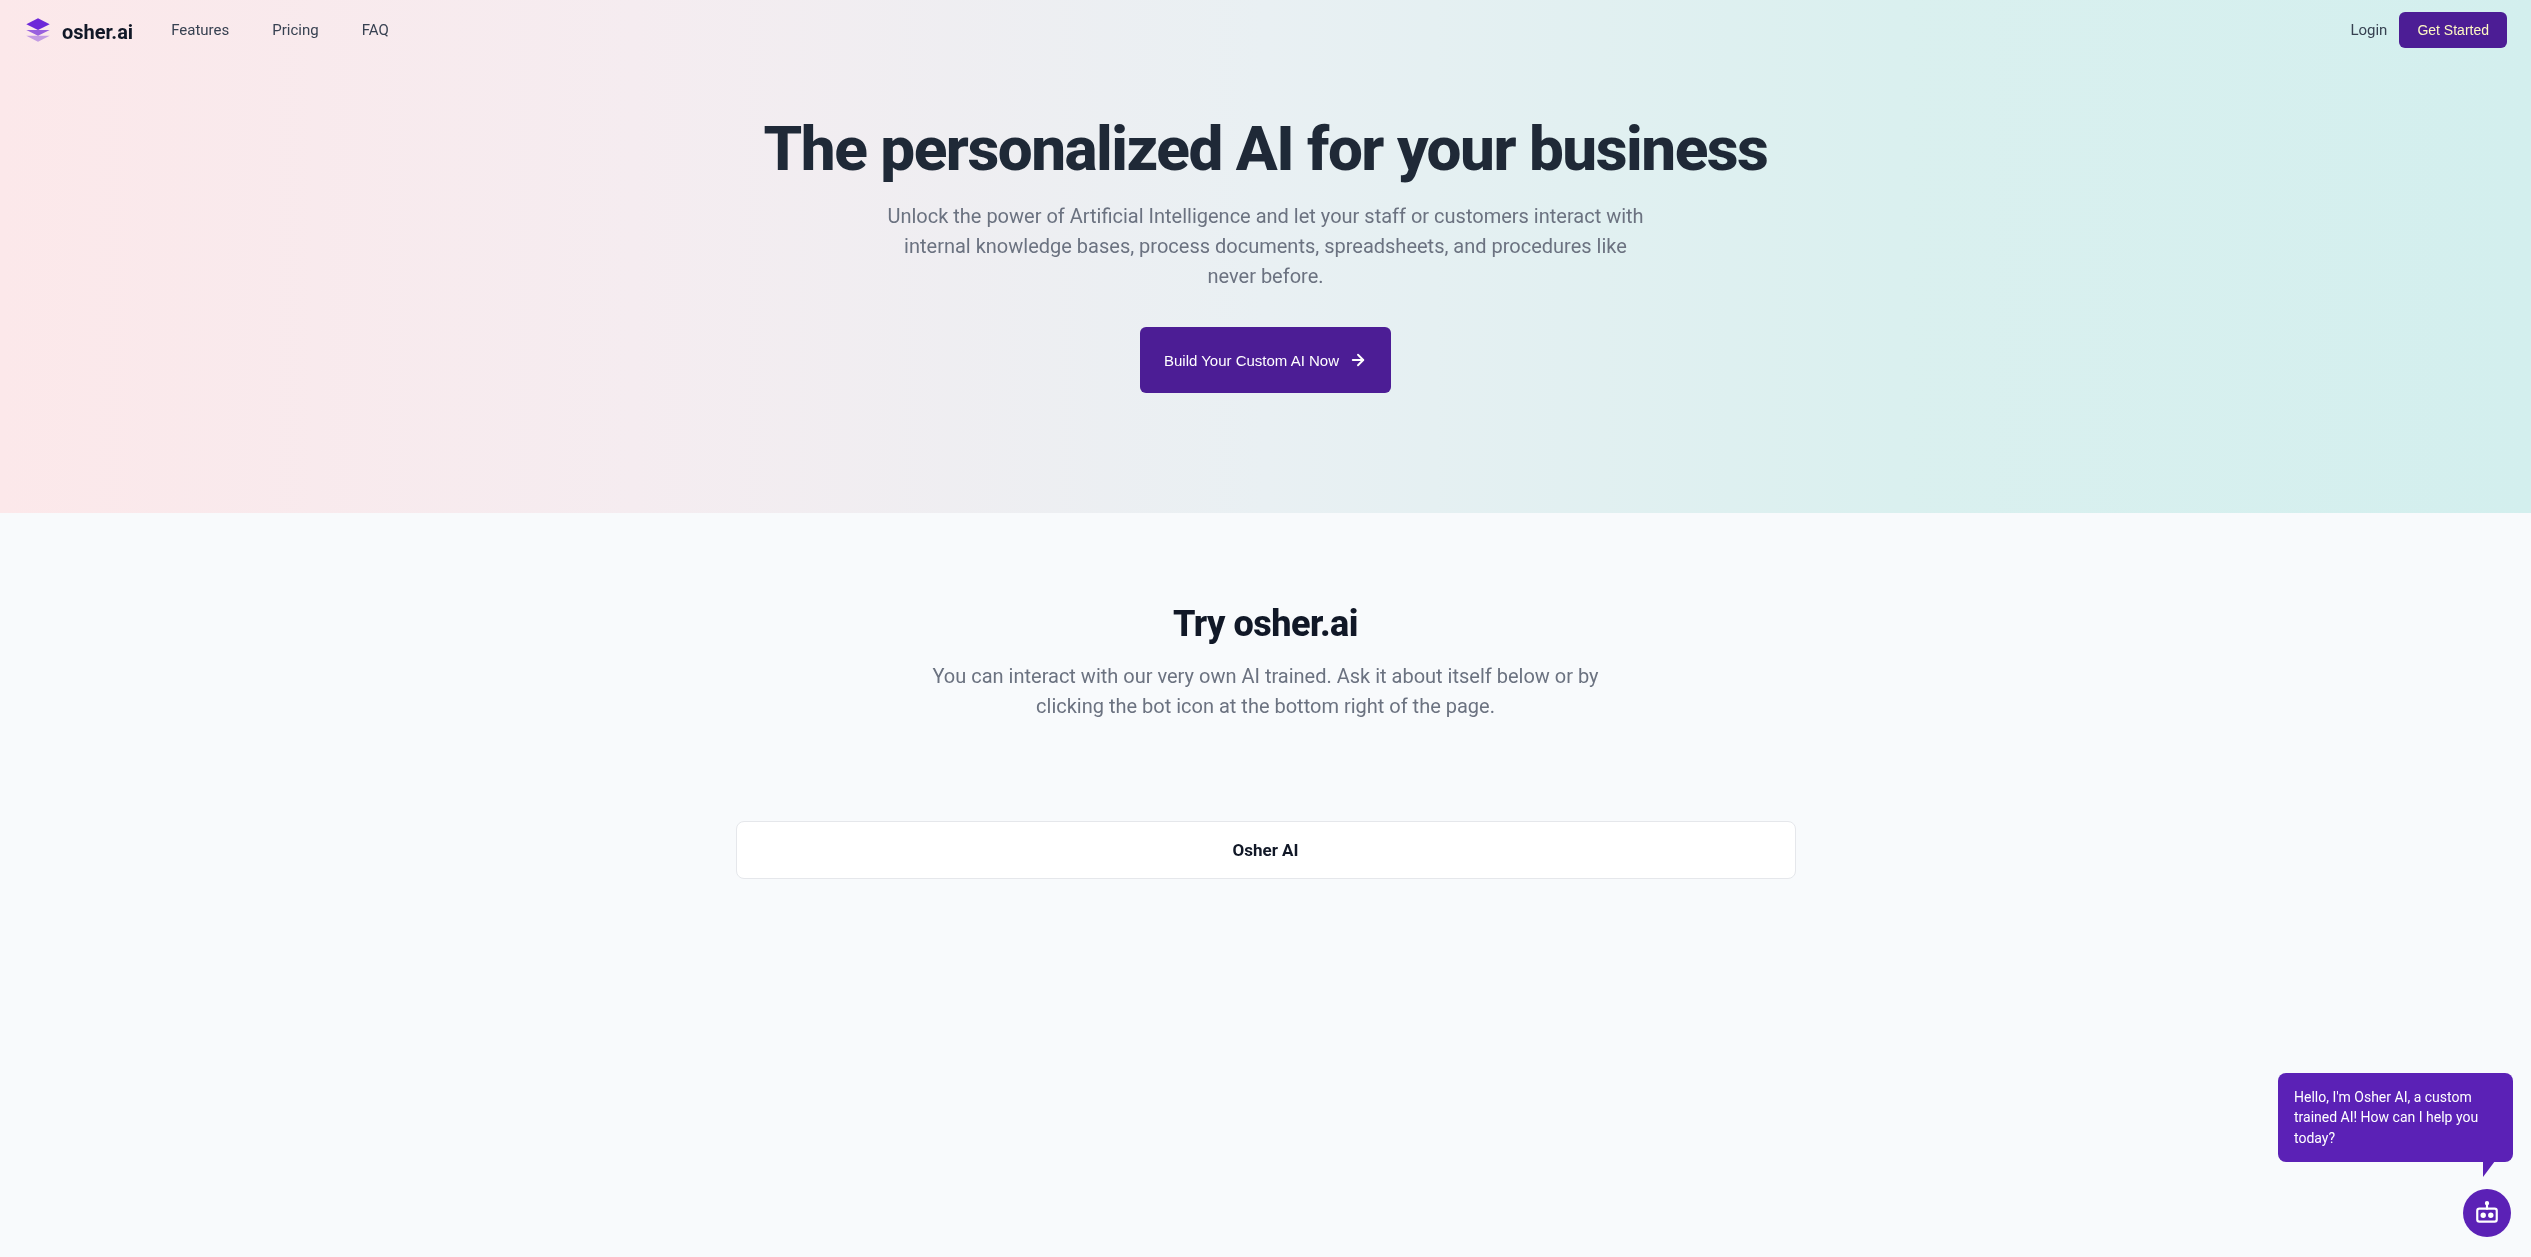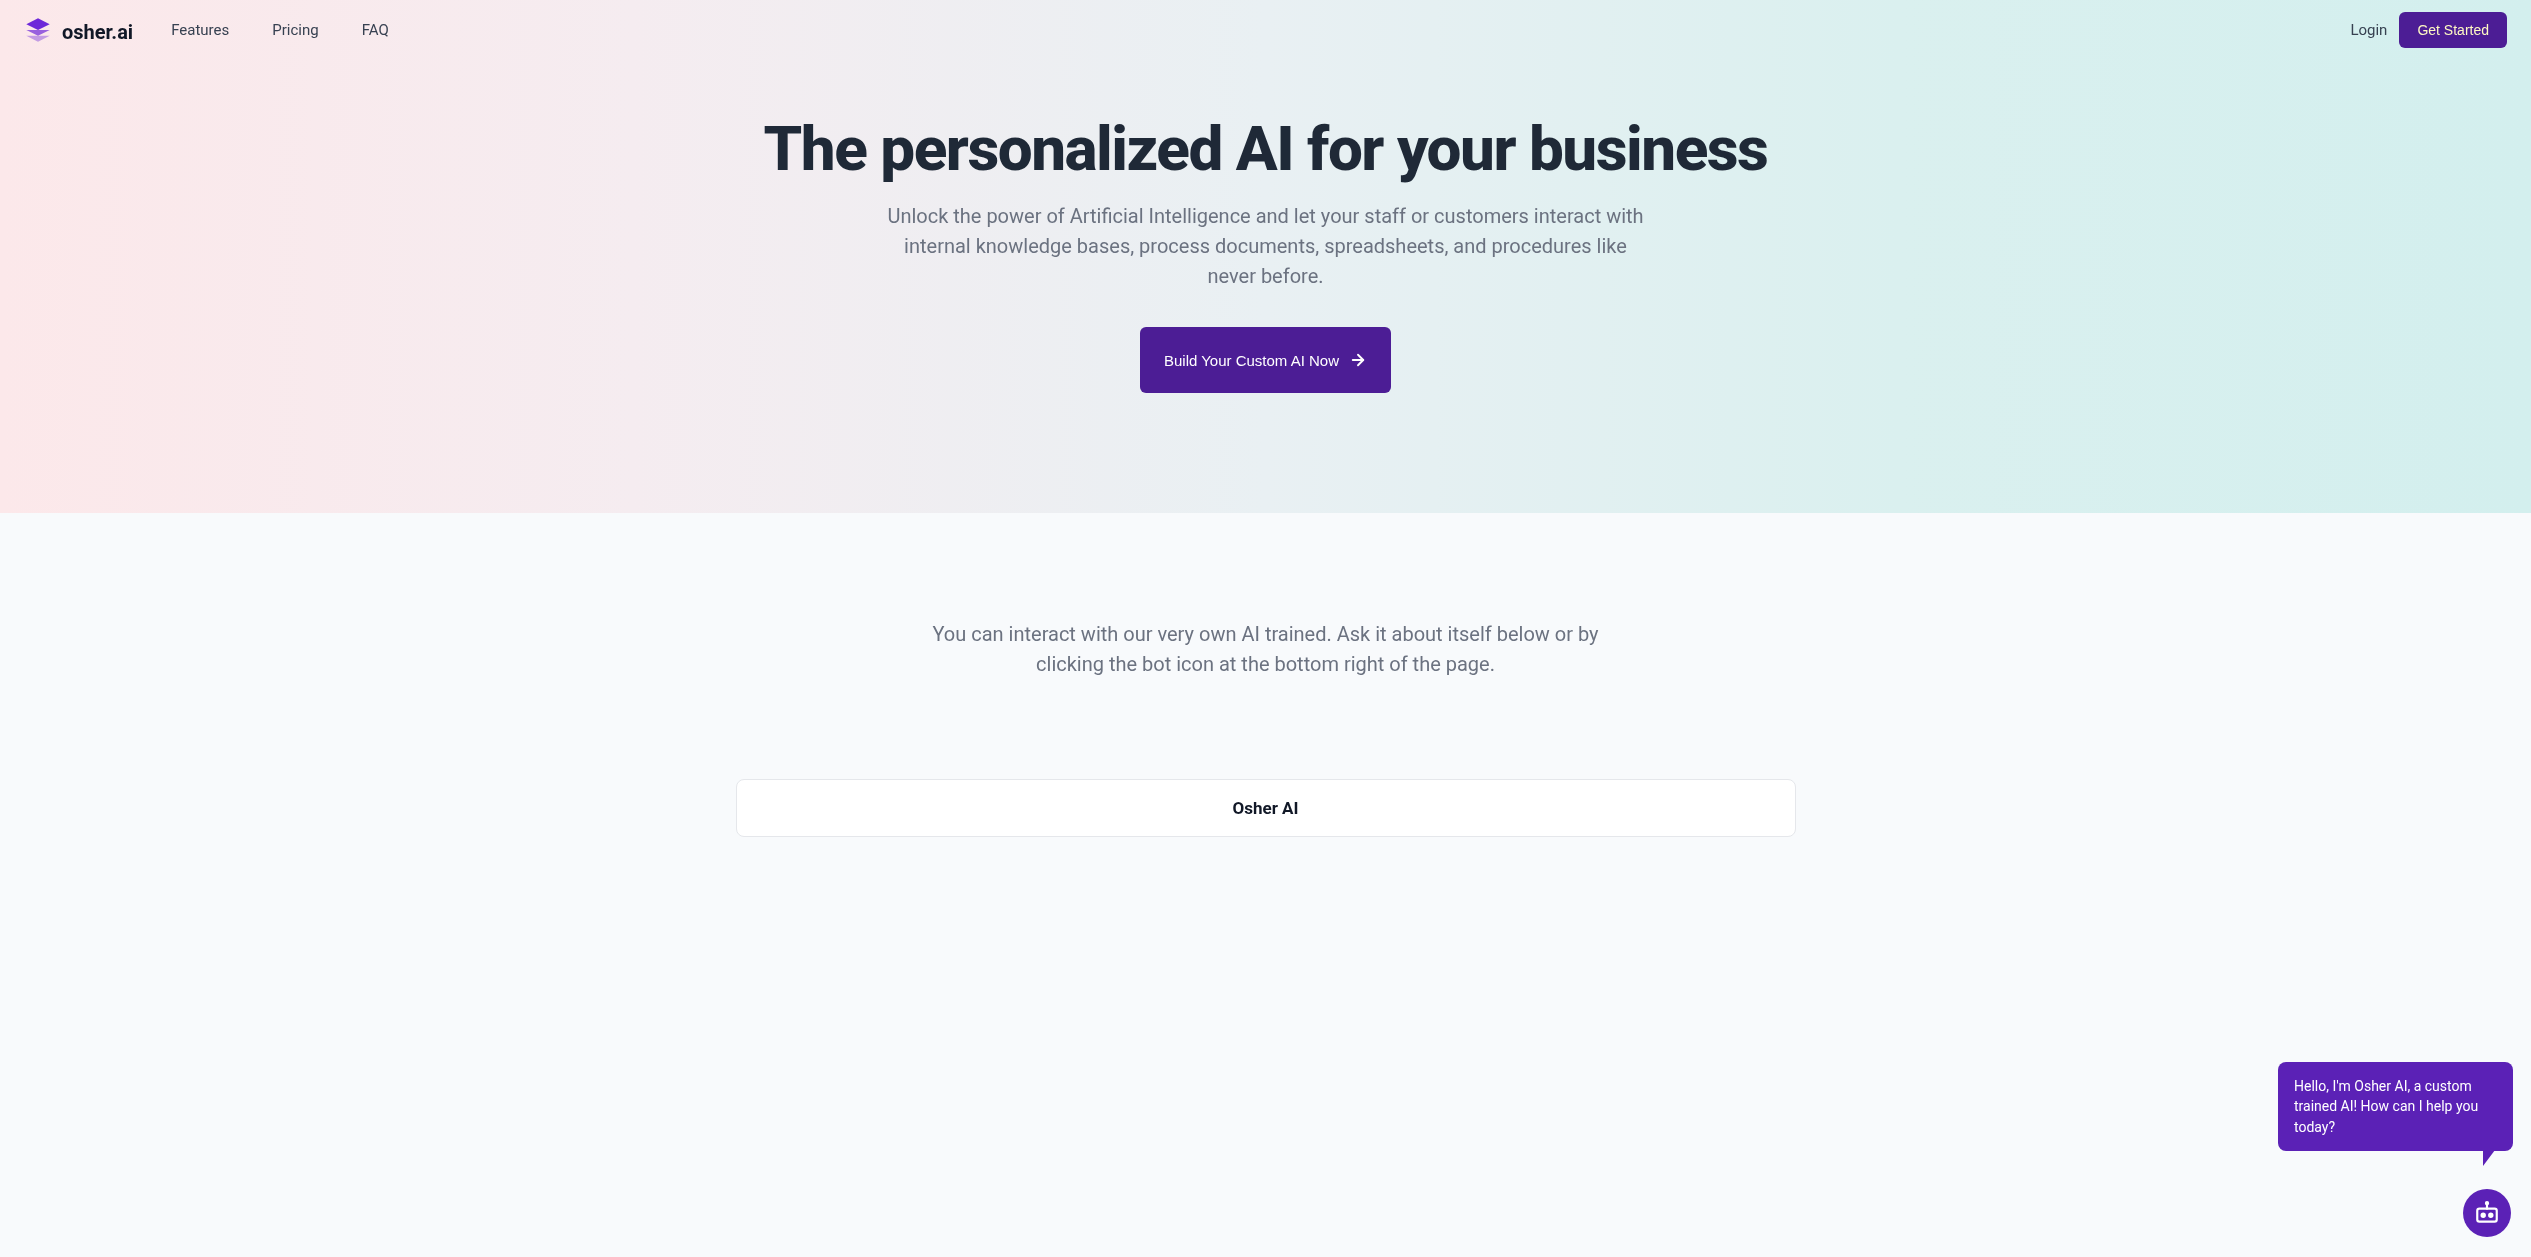--- a/index.html
+++ b/index.html
@@ -163,21 +163,21 @@
     }
     
     .chat-card-title {
       font-size: 17px;
       font-weight: 700;
       color: #111827;
     }
     
     .chat-bubble {
       position: fixed;
-      bottom: 106px;
+      bottom: 95px;
       right: 18px;
       background: #5b21b6;
       color: white;
       padding: 14px 16px;
       border-radius: 8px;
       max-width: 235px;
       font-size: 14px;
       line-height: 1.45;
     }
     
@@ -243,20 +243,21 @@
       <span>Build Your Custom AI Now</span>
       <svg class="arrow-icon" viewBox="0 0 24 24" fill="none" stroke="currentColor" stroke-width="2.5" stroke-linecap="round" stroke-linejoin="round">
         <line x1="5" y1="12" x2="19" y2="12"></line>
         <polyline points="12 5 19 12 12 19"></polyline>
       </svg>
     </button>
   </div>
 </div>
 
 <div class="try-section">
+  <h2 class="try-title">Try osher.ai</h2>
   <p class="try-subtitle">You can interact with our very own AI trained. Ask it about itself below or by clicking the bot icon at the bottom right of the page.</p>
 
   <div class="chat-card">
     <div class="chat-card-title">Osher AI</div>
   </div>
 </div>
 
 <div class="chat-bubble">Hello, I'm Osher AI, a custom trained AI! How can I help you today?</div>
 
 <button class="chat-icon-button">

